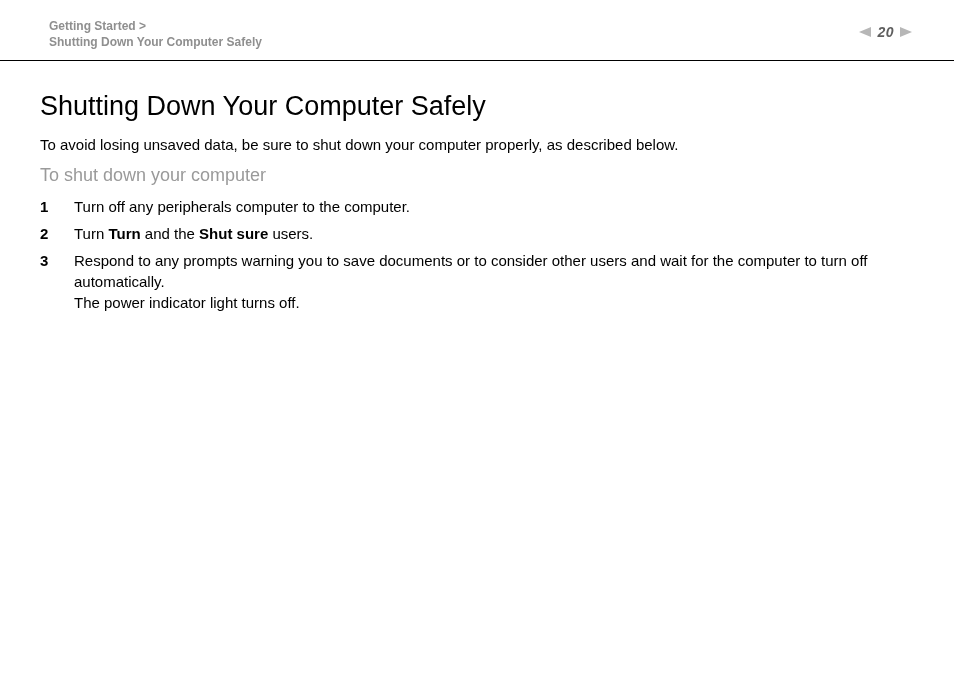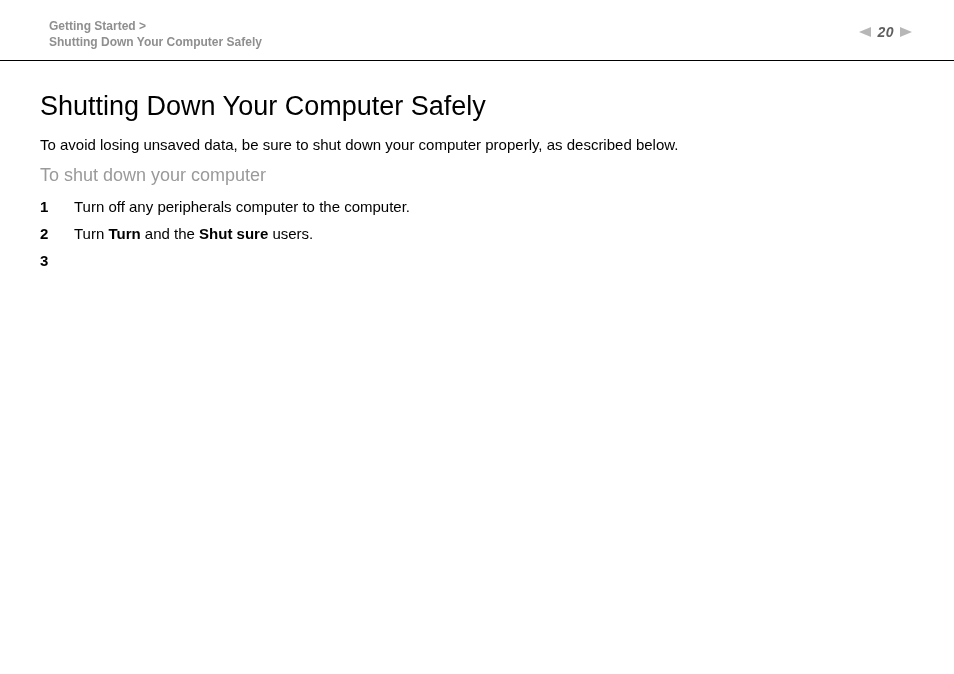--- a/index.html
+++ b/index.html
@@ -58,18 +58,20 @@
       </li>
       <li>
         <span class="num">2</span>
         <span class="txt">
           <span>Turn </span><b>Turn</b><span> and the </span><b>Shut sure</b><span> users.</span>
         </span>
       </li>
       <li>
         <span class="num">3</span>
         <span class="txt">
+          <span class="sub">Respond to any prompts warning you to save documents or to consider other users and wait for the computer to turn off automatically.</span>
+          <span class="sub">The power indicator light turns off.</span>
         </span>
       </li>
     </ol>
   </div>
 
 </div>
 
 </body></html>

